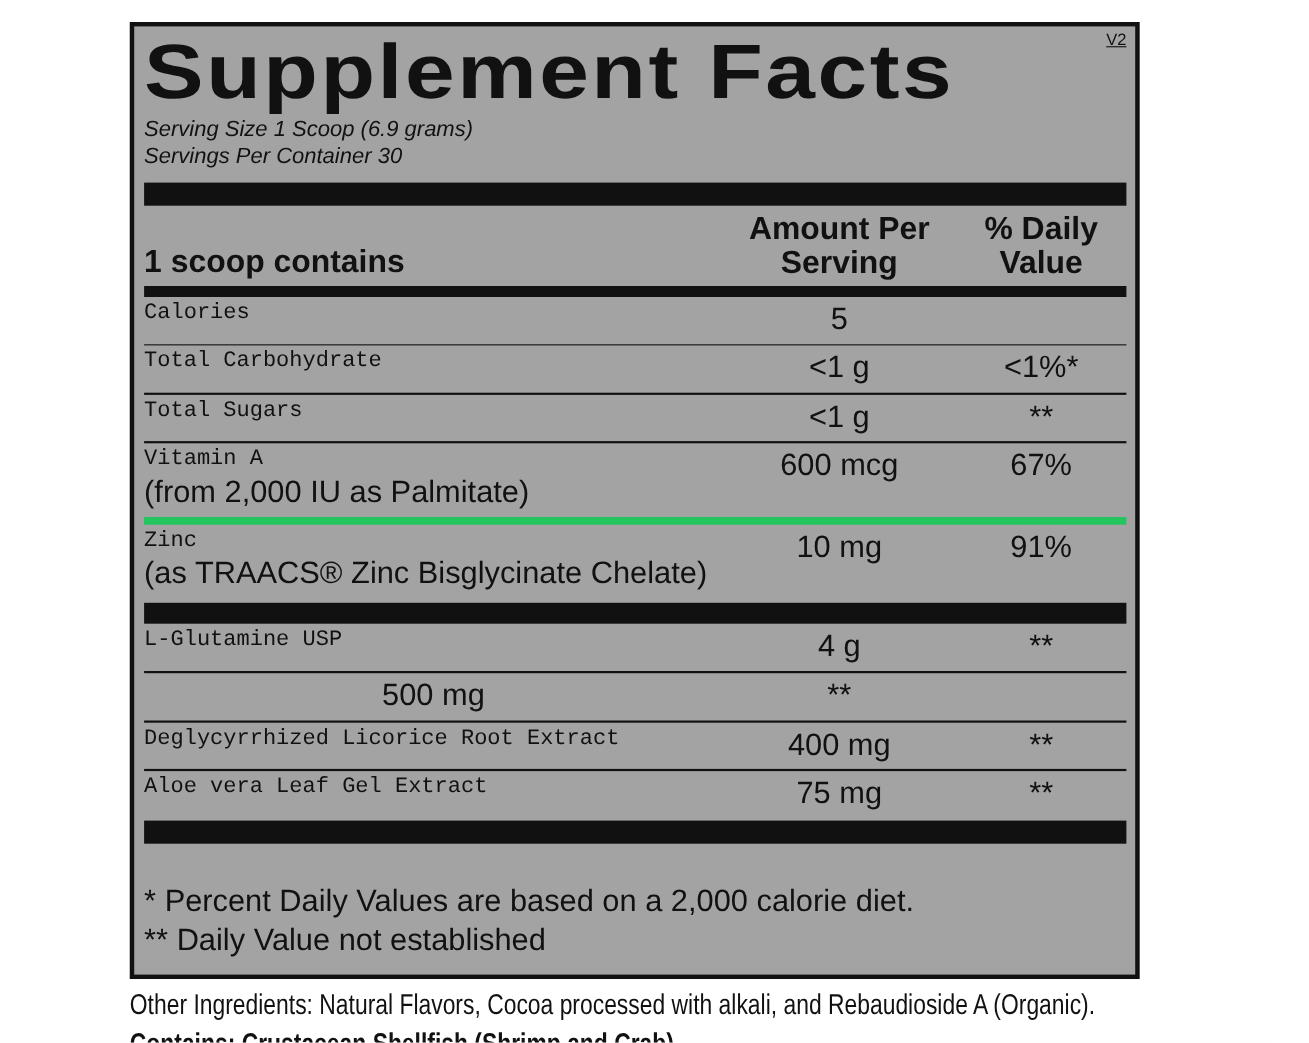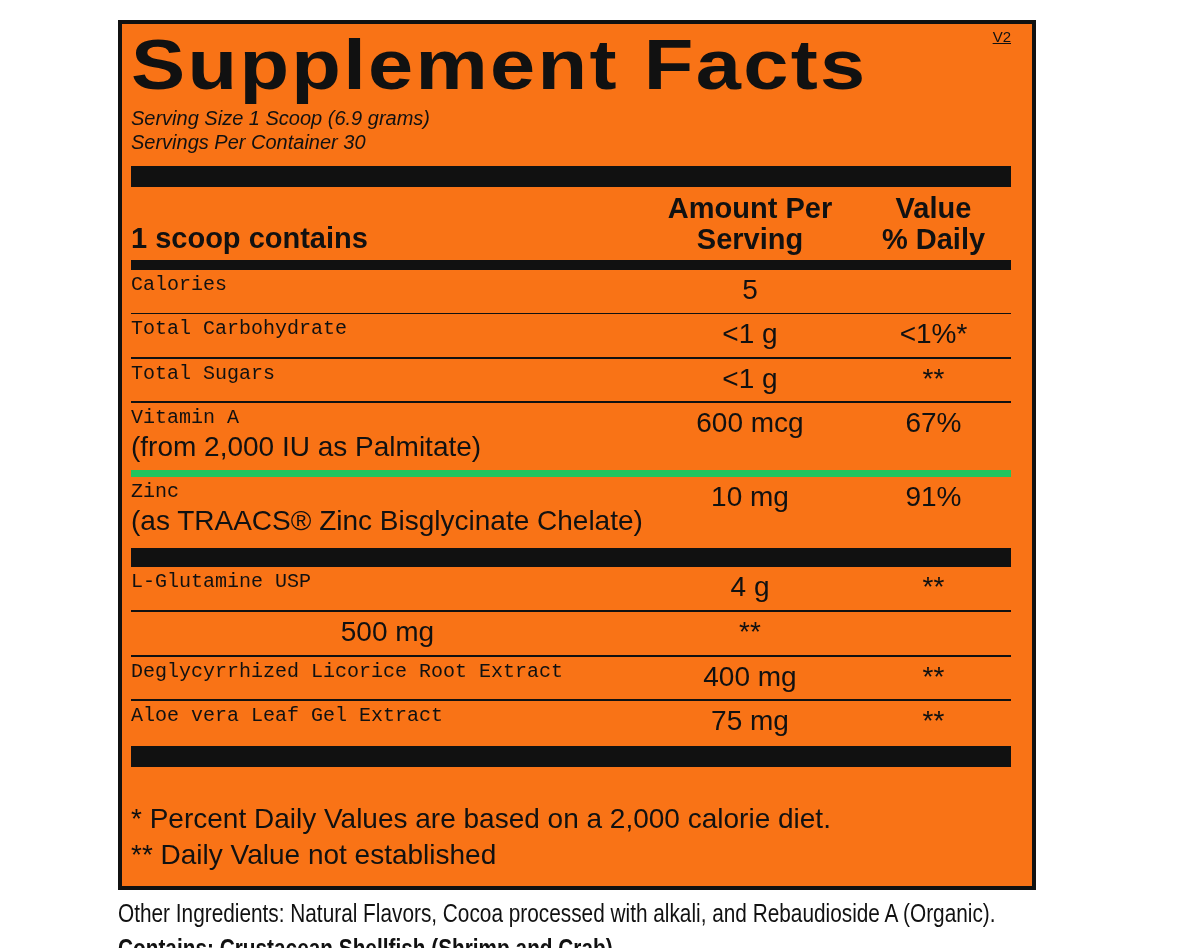--- a/index.html
+++ b/index.html
@@ -1,19 +1,19 @@
 <!DOCTYPE html>
 <html><head>
 <meta charset="utf-8">
 <style>
   * { margin:0; padding:0; box-sizing:border-box; }
   html,body { width:1190px; height:948px; background:#ffffff; font-family:"Liberation Sans", sans-serif; color:#111111; }
   .page { position:relative; width:1190px; height:948px; background:#fff; overflow:hidden; }
   .label-wrap { position:absolute; left:118px; top:20px; width:918px; }
-  .facts-box { border:4px solid #111; background:#f97316; padding:4px 21px 10px 9px; }
+  .facts-box { border:4px solid #111; background:#a3a3a3; padding:4px 8px 10px 9px; }
 
   .title-row { position:relative; padding-top:2px; }
   .label-title {
     font-size:70px; font-weight:bold; line-height:1.0; letter-spacing:2px;
     transform:scaleX(1.16); transform-origin:left center; white-space:nowrap;
   }
   .version-tag { position:absolute; top:0px; right:0px; font-size:15px; font-weight:normal;text-decoration:underline; }
 
   .serving-line { font-size:20px; line-height:1.22;font-style:italic; }
   .serving-block { margin-top:6px; }
@@ -73,22 +73,22 @@
 
       <div class="bar bar-thick bar-top"></div>
 
       <div class="grid hdr">
         <div class="c1">1 scoop contains</div>
         <div class="c2">
           <span style="display:block">Amount Per</span>
           <span style="display:block">Serving</span>
         </div>
         <div class="c3">
+          <span style="display:block">% Daily</span>
           <span style="display:block">Value</span>
-          <span style="display:block">% Daily</span>
         </div>
       </div>
 
       <div class="bar bar-thin"></div>
 
       <div class="grid row sep1">
         <div class="name">Calories</div>
         <div class="amt">5</div>
         <div class="dv"></div>
       </div>

